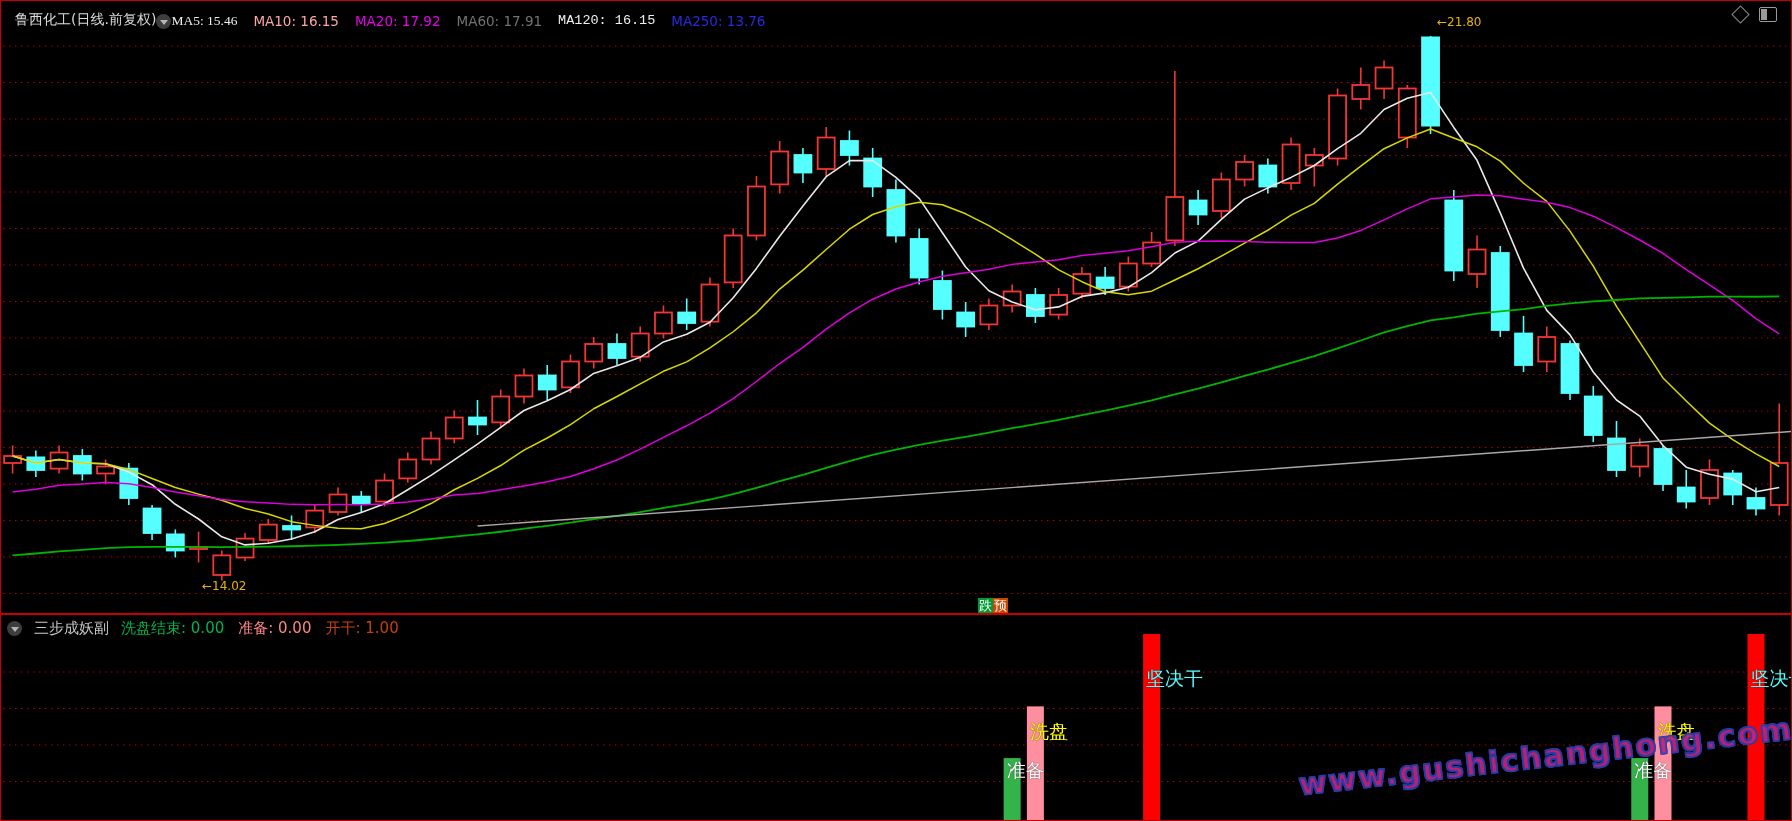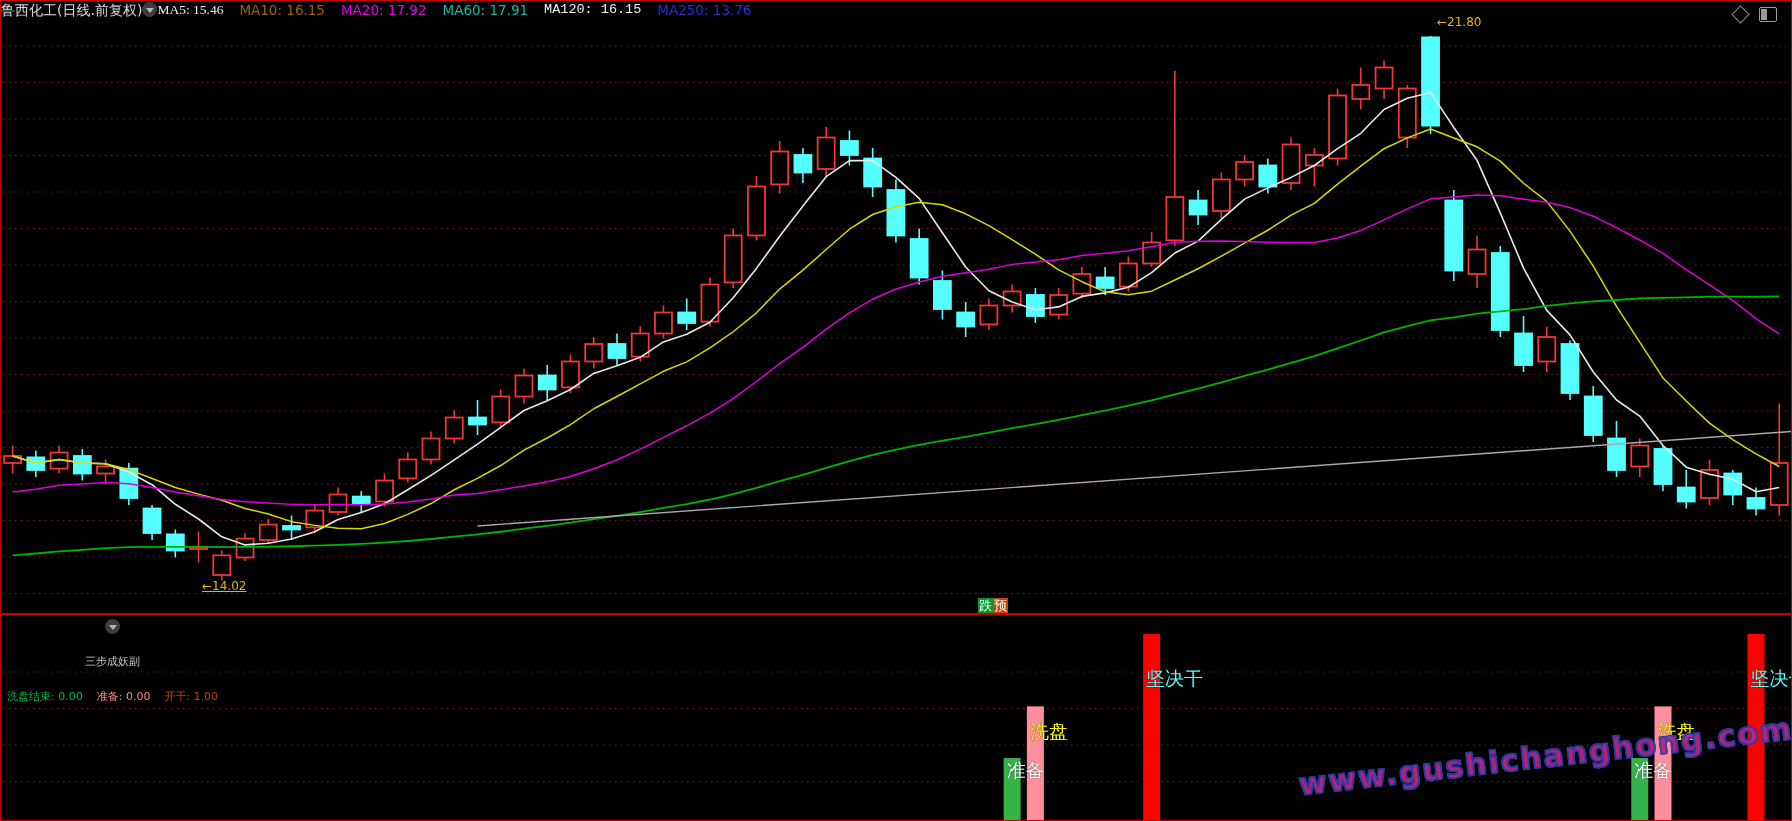--- a/index.html
+++ b/index.html
@@ -1,39 +1,39 @@
 <!DOCTYPE html>
 <html><head>
 <meta charset="utf-8">
 <style>
   html,body{margin:0;padding:0;background:#000;}
   #app{position:relative;width:1792px;height:821px;background:#000;overflow:hidden;
        border:1px solid #c40000;box-sizing:border-box;
        font-family:"DejaVu Sans","Liberation Sans",sans-serif;}
   
-  #main-header{position:absolute;left:0;top:1px;width:100%;height:27px;display:flex;align-items:flex-start;padding-left:0;box-sizing:border-box;}
+  #main-header{position:absolute;left:0;top:1px;width:100%;height:27px;display:flex;align-items:flex-end;padding-left:14px;box-sizing:border-box;}
   .title{color:#dcdcdc;font-size:14px;white-space:nowrap;}
   .collapse-btn{width:15px;height:15px;border-radius:50%;background:#3d3d3d;display:inline-flex;align-items:center;justify-content:center;flex:0 0 auto;}
   .collapse-btn .tri{width:0;height:0;border-left:4px solid transparent;border-right:4px solid transparent;border-top:5px solid #b5b5b5;margin-top:2px;}
   #ma-readouts{display:flex;gap:16px;font-size:13.5px;white-space:nowrap;}
   #header-icons{position:absolute;right:14px;top:5px;display:flex;gap:12px;align-items:center;}
   .diamond{width:11px;height:11px;border:1px solid #8a8a8a;transform:rotate(45deg);}
   .splitwin{width:16px;height:13px;border:1px solid #9a9a9a;border-radius:2px;position:relative;}
   .splitwin::after{content:"";position:absolute;left:1px;top:1px;bottom:1px;width:6px;background:#9a9a9a;}
   
   #main-chart{position:absolute;left:0;top:28px;width:1792px;height:584px;}
   #sub-chart{position:absolute;left:0;top:614px;width:1792px;height:207px;}
   #separator{position:absolute;left:0;top:612px;width:1792px;height:2px;background:#c40000;}
   svg{position:absolute;left:0;top:0;}
   
   .anno{position:absolute;color:#eab308;font-size:12px;white-space:nowrap;}
   #signal-badge{position:absolute;left:977px;top:597px;font-size:13px;line-height:15px;color:#fff;white-space:nowrap;display:flex;}
   #signal-badge span{display:inline-block;padding:0 1px;}
   
-  #sub-header{position:absolute;left:6px;top:618px;display:flex;align-items:center;gap:20px;font-size:11px;white-space:nowrap;flex-direction:column;}
+  #sub-header{position:absolute;left:6px;top:618px;display:flex;align-items:center;gap:12px;font-size:15px;white-space:nowrap;}
   #sub-name{color:#c8c8c8;}
   .bar-label{position:absolute;font-size:19px;white-space:nowrap;text-shadow:0 0 1px #000;}
   
   #watermark{position:absolute;left:1298px;top:766px;font-size:30px;font-weight:bold;letter-spacing:2px;
              transform:rotate(-6.5deg);transform-origin:left center;white-space:nowrap;
              color:#c2227a;-webkit-text-stroke:1.6px #2b3fae;
              text-shadow:1px 1px 0 #2b3fae,-1px -1px 0 #2b3fae,1px -1px 0 #2b3fae,-1px 1px 0 #2b3fae;
              opacity:.95;}
 </style>
 </head>
@@ -41,23 +41,23 @@
 
 <div id="app">
 
   <div id="main-header">
     <span class="title">鲁西化工(日线.前复权)</span>
     <span class="collapse-btn">
         <span class="tri"></span>
       </span>
     <span id="ma-readouts">
         <span style="color: rgb(238, 238, 238); font-family: Liberation Serif, serif;">MA5: 15.46</span>
-        <span style="color: #a16207;">MA10: 16.15</span>
+        <span style="color: #fca5a5;">MA10: 16.15</span>
         <span style="color: rgb(232, 0, 232);">MA20: 17.92</span>
-        <span style="color: #14b8a6;">MA60: 17.91</span>
+        <span style="color: #737373;">MA60: 17.91</span>
         <span style="color: rgb(238, 238, 238); font-family: Liberation Mono, monospace;">MA120: 16.15</span>
         <span style="color: rgb(42, 42, 224);">MA250: 13.76</span>
       </span>
     <span id="header-icons">
       <span class="diamond"></span>
       <span class="splitwin"></span>
     </span>
   </div>
 
   <div id="main-chart">
@@ -234,21 +234,21 @@
         <rect x="1769.72" y="434.0000000000001" width="17" height="41.99999999999994" fill="#000000" stroke="#f23535" stroke-width="1.8"></rect>
         <polyline points="11.6,427 34.845,434.0000000000001 58.09,430.50000000000006 81.335,434.0000000000001 104.58,434.69999999999993 127.825,443.10000000000014 151.07,455.7 174.315,475.29999999999984 197.56,490 220.805,507.78000000000026 244.05,515.9 267.295,514.2200000000001 290.54,510.0200000000001 313.785,502.74000000000007 337.03000000000003,490.56000000000006 360.27500000000003,483.56 383.52000000000004,474.7400000000001 406.76500000000004,460.73999999999995 430.01000000000005,446.3200000000002 453.25500000000005,430.9200000000001 476.50000000000006,415.10000000000014 499.74500000000006,398.3 522.99,381.49999999999983 546.235,371.70000000000005 569.48,360.50000000000006 592.725,344.40000000000003 615.97,336.70000000000005 639.215,328.3 662.46,312.9000000000001 685.705,305.2000000000001 708.95,293.3 732.195,268.7999999999999 755.44,239.40000000000003 778.6850000000001,207.1999999999997 801.9300000000001,177.10000000000022 825.1750000000001,147.7000000000001 848.4200000000001,131.60000000000008 871.6650000000001,131.60000000000008 894.9100000000001,148.39999999999998 918.1550000000001,169.40000000000003 941.4000000000001,203.6999999999999 964.6450000000001,238.00000000000006 987.8900000000001,261.80000000000007 1011.1350000000001,273.00000000000006 1034.38,280.7 1057.625,277.9000000000001 1080.87,267.3999999999999 1104.115,263.89999999999986 1127.36,258.29999999999995 1150.605,243.6000000000002 1173.85,224.0000000000001 1197.095,212.10000000000022 1220.34,190.40000000000006 1243.585,170.10000000000014 1266.83,158.89999999999986 1290.075,148.39999999999998 1313.32,136.5000000000001 1336.565,119.69999999999996 1359.81,104.29999999999978 1383.055,80.50000000000006 1406.3,69.30000000000004 1429.545,63.420000000000066 1452.79,98.42000000000007 1476.035,131.32 1499.28,183.82 1522.5249999999999,239.12000000000018 1545.77,281.39999999999986 1569.0149999999999,305.9 1592.26,343.00000000000006 1615.5049999999999,370.99999999999994 1638.75,387.09999999999997 1661.995,416.5000000000001 1685.24,438.2 1708.485,445.2000000000002 1731.73,450.10000000000014 1754.975,462.7 1778.22,458.50000000000006" fill="none" stroke="#e8e8e8" stroke-width="1.6" stroke-linejoin="round"></polyline>
         <polyline points="11.6,427 34.845,434.0000000000001 58.09,430.50000000000006 81.335,434.0000000000001 104.58,434.69999999999993 127.825,440.41666666666663 151.07,449.5 174.315,458.49999999999994 197.56,465.1111111111111 220.805,471.23999999999995 244.05,479.5 267.295,484.9600000000001 290.54,492.66 313.785,496.37 337.03000000000003,499.17 360.27500000000003,499.72999999999996 383.52000000000004,494.48000000000013 406.76500000000004,485.3800000000001 430.01000000000005,474.52999999999975 453.25500000000005,460.73999999999995 476.50000000000006,449.33000000000004 499.74500000000006,436.5200000000002 522.99,421.12 546.235,409.01000000000016 569.48,395.71000000000004 592.725,379.74999999999994 615.97,367.50000000000017 639.215,354.8999999999999 662.46,342.3000000000002 685.705,332.8500000000001 708.95,318.85000000000014 732.195,302.75000000000034 755.44,283.8499999999999 778.6850000000001,260.0499999999999 801.9300000000001,241.14999999999992 825.1750000000001,220.50000000000006 848.4200000000001,200.2000000000001 871.6650000000001,185.50000000000006 894.9100000000001,177.8000000000001 918.1550000000001,173.25000000000026 941.4000000000001,175.70000000000027 964.6450000000001,184.80000000000018 987.8900000000001,196.70000000000005 1011.1350000000001,210.70000000000002 1034.38,225.0499999999999 1057.625,240.79999999999998 1080.87,252.7000000000001 1104.115,262.8500000000001 1127.36,265.65000000000003 1150.605,262.15 1173.85,250.94999999999996 1197.095,239.74999999999994 1220.34,227.14999999999998 1243.585,214.20000000000005 1266.83,201.25000000000014 1290.075,186.1999999999999 1313.32,174.30000000000004 1336.565,155.05000000000013 1359.81,137.20000000000022 1383.055,119.70000000000022 1406.3,108.85000000000014 1429.545,99.95999999999995 1452.79,109.05999999999989 1476.035,117.80999999999989 1499.28,132.16000000000025 1522.5249999999999,154.21000000000035 1545.77,172.40999999999997 1569.0149999999999,202.16000000000025 1592.26,237.16000000000025 1615.5049999999999,277.4100000000002 1638.75,313.11000000000007 1661.995,348.9500000000001 1685.24,372.05 1708.485,394.1000000000001 1731.73,410.55000000000007 1754.975,424.8999999999998 1778.22,437.5" fill="none" stroke="#d8d800" stroke-width="1.5" stroke-linejoin="round"></polyline>
         <polyline points="11.6,463.0000000000002 34.845,460.2500000000002 58.09,456.16666666666674 81.335,455 104.58,453.4090909090909 127.825,454.70833333333337 151.07,458.5000000000002 174.315,463.0000000000002 197.56,466.6666666666669 220.805,470.4000000000002 244.05,472.7058823529415 267.295,473.97777777777804 290.54,475.3736842105266 313.785,475.6850000000003 337.03000000000003,475.51000000000033 360.27500000000003,475.7900000000002 383.52000000000004,474.91500000000025 406.76500000000004,472.99000000000024 430.01000000000005,470.0150000000001 453.25500000000005,465.9899999999998 476.50000000000006,464.4150000000001 499.74500000000006,460.73999999999995 522.99,456.8900000000001 546.235,452.69000000000017 569.48,447.4400000000001 592.725,439.7400000000001 615.97,430.9900000000001 639.215,420.1400000000001 662.46,408.4149999999998 685.705,396.7949999999998 708.95,384.0899999999998 732.195,369.63500000000016 755.44,352.48500000000007 778.6850000000001,334.53000000000014 801.9300000000001,318.43000000000035 825.1750000000001,300.125 848.4200000000001,283.8499999999999 871.6650000000001,270.2000000000001 894.9100000000001,260.0500000000001 918.1550000000001,253.04999999999978 941.4000000000001,247.27500000000006 964.6450000000001,243.77500000000026 987.8900000000001,240.2750000000002 1011.1350000000001,235.3750000000002 1034.38,233.10000000000002 1057.625,230.65000000000026 1080.87,226.4500000000001 1104.115,224.17500000000018 1127.36,221.7250000000002 1150.605,217.7000000000001 1173.85,213.3250000000001 1197.095,212.27500000000006 1220.34,211.9249999999999 1243.585,212.4499999999999 1266.83,213.15000000000003 1290.075,213.49999999999994 1313.32,213.49999999999994 1336.565,208.9500000000001 1359.81,201.42499999999998 1383.055,190.92499999999984 1406.3,179.89999999999966 1429.545,169.85499999999996 1452.79,168.10500000000005 1476.035,166.00499999999997 1499.28,166.7050000000001 1522.5249999999999,170.20500000000013 1545.77,173.35500000000002 1569.0149999999999,178.6050000000002 1592.26,187.17999999999986 1615.5049999999999,198.55499999999972 1638.75,210.97999999999985 1661.995,224.45499999999979 1685.24,240.55500000000006 1708.485,255.95499999999998 1731.73,271.35500000000013 1754.975,289.5550000000003 1778.22,304.95500000000015" fill="none" stroke="#dd00dd" stroke-width="1.5" stroke-linejoin="round"></polyline>
         <polyline points="11.6,526.2934782608696 34.845,524.4787234042553 58.09,522.375 81.335,520.7857142857144 104.58,519.1200000000001 127.825,518.1372549019609 151.07,517.8653846153846 174.315,517.933962264151 197.56,517.9351851851852 220.805,518.0890909090908 244.05,517.9375 267.295,517.5456140350875 290.54,517.251724137931 313.785,516.6474576271186 337.03000000000003,515.795 360.27500000000003,514.8966666666666 383.52000000000004,513.6133333333332 406.76500000000004,511.9799999999999 430.01000000000005,509.9966666666665 453.25500000000005,507.6633333333332 476.50000000000006,505.44666666666654 499.74500000000006,502.76333333333326 522.99,499.72999999999996 546.235,496.9299999999998 569.48,493.66333333333324 592.725,490.1049999999999 615.97,486.7799999999998 639.215,483.0466666666665 662.46,478.963333333333 685.705,475.05499999999967 708.95,470.5049999999998 732.195,465.1383333333332 755.44,458.95499999999987 778.6850000000001,452.1883333333333 801.9300000000001,445.7716666666666 825.1750000000001,438.77166666666665 848.4200000000001,432.06333333333316 871.6650000000001,425.8799999999999 894.9100000000001,420.51333333333326 918.1550000000001,415.84666666666647 941.4000000000001,411.7049999999998 964.6450000000001,407.85499999999985 987.8900000000001,403.655 1011.1350000000001,399.2216666666667 1034.38,395.19666666666683 1057.625,390.8216666666666 1080.87,386.0966666666667 1104.115,381.60499999999985 1127.36,376.7050000000001 1150.605,371.45499999999987 1173.85,365.44666666666654 1197.095,359.72999999999985 1220.34,353.4300000000001 1243.585,346.83833333333325 1266.83,340.65500000000003 1290.075,333.771666666667 1313.32,327.06333333333356 1336.565,319.36333333333334 1359.81,311.4883333333333 1383.055,303.32166666666683 1406.3,297.1966666666667 1429.545,291.45666666666665 1452.79,288.42333333333335 1476.035,284.68999999999994 1499.28,282.41500000000025 1522.5249999999999,280.1983333333334 1545.77,276.9316666666669 1569.0149999999999,274.30666666666684 1592.26,272.4400000000001 1615.5049999999999,271.01666666666677 1638.75,269.4650000000001 1661.995,268.78833333333336 1685.24,268.3216666666664 1708.485,267.64499999999987 1731.73,267.64499999999987 1754.975,267.72666666666674 1778.22,267.43499999999983" fill="none" stroke="#00b400" stroke-width="1.8" stroke-linejoin="round"></polyline>
         <line x1="476.50000000000006" y1="497" x2="1790" y2="402.50000000000017" stroke="#a8a8a8" stroke-width="1.4"></line>
       </svg>
   </div>
 
   <div class="anno" style="left:1436px;top:14px;">←21.80</div>
-  <div class="anno" style="left:201px;top:578px;text-decoration:underline;">←14.02</div>
+  <div class="anno" style="left:201px;top:578px;">←14.02</div>
   <div id="signal-badge">
     <span id="sig1" style="background: rgb(0, 153, 51);">跌</span>
     <span id="sig2" style="background: rgb(204, 69, 0);">预</span>
   </div>
 
   <div id="separator"></div>
 
   <div id="sub-chart">
     <svg id="sub-svg" width="1792" height="207">
         <line x1="2" x2="1789" y1="57" y2="57" stroke="#b40000" stroke-width="1" stroke-dasharray="1.5 4.5"></line>

